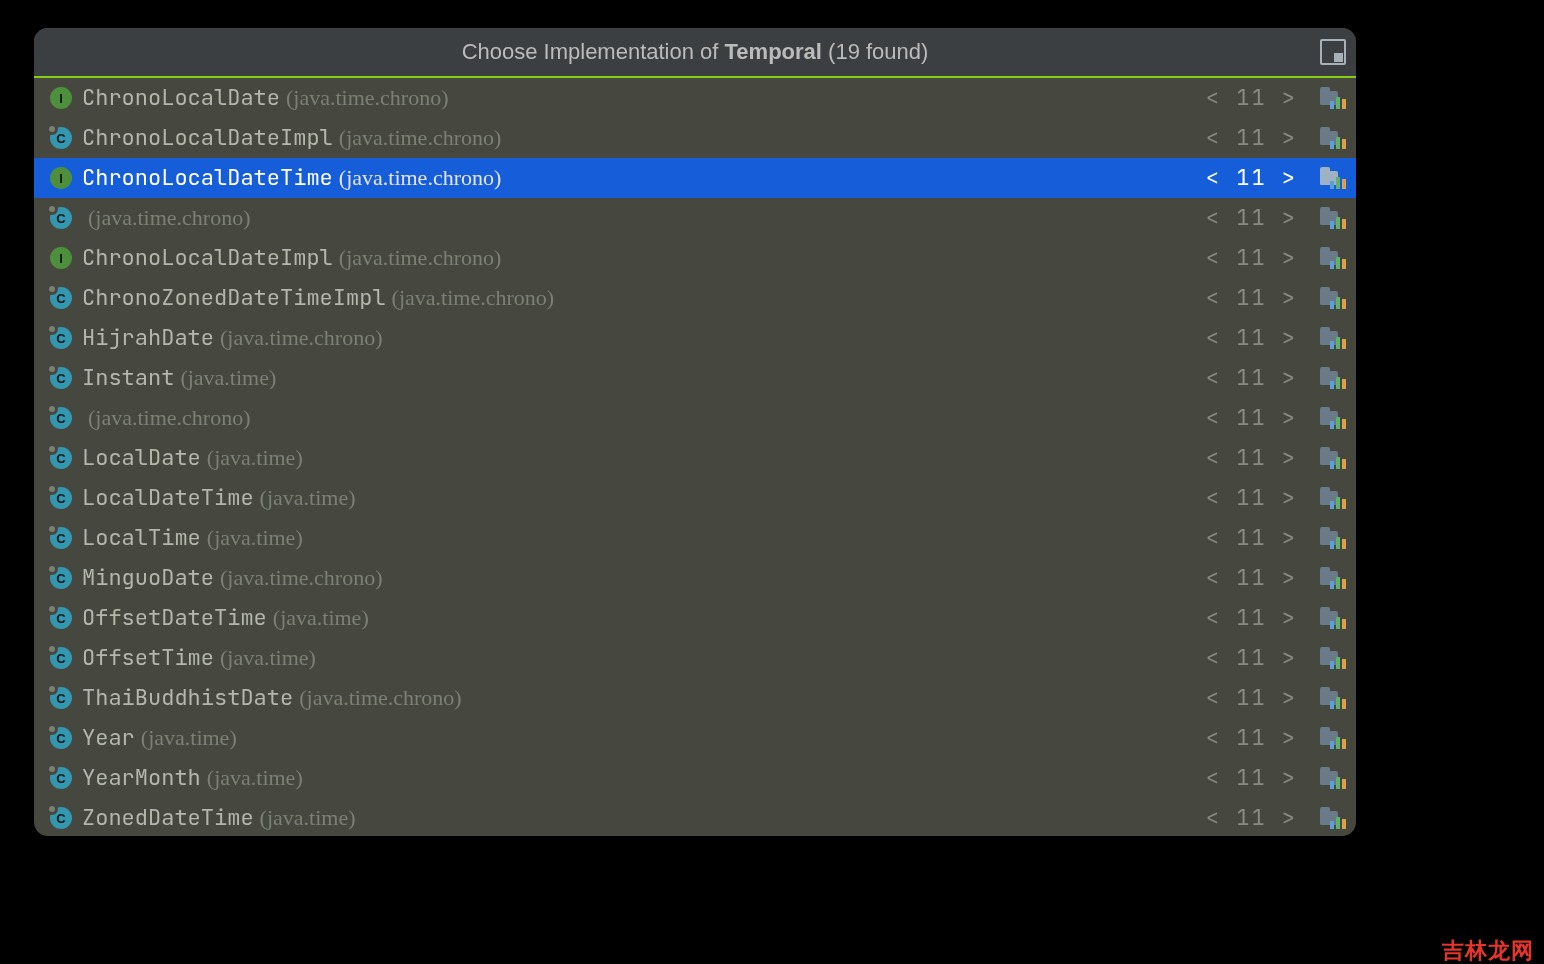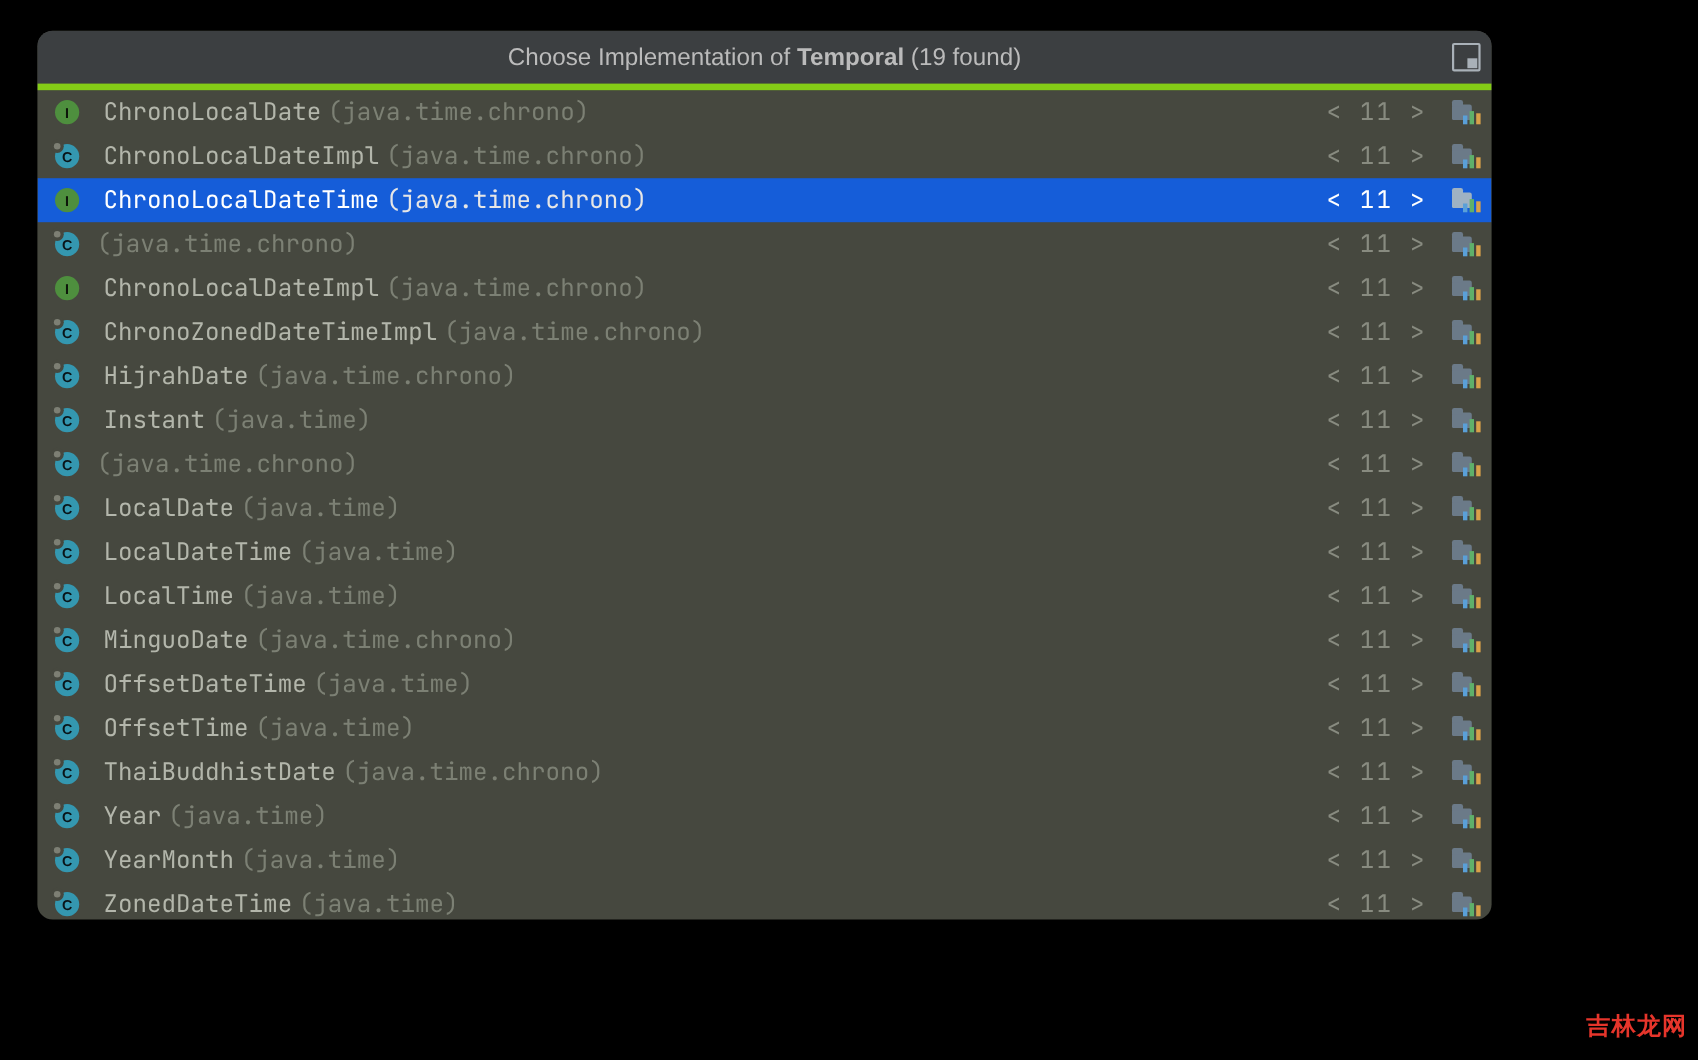--- a/index.html
+++ b/index.html
@@ -28,21 +28,21 @@
     height: 48px;
     flex: 0 0 48px;
     background: #3c3f41;
     display: flex;
     align-items: center;
     justify-content: center;
     position: relative;
     font-family: -apple-system, "Segoe UI", sans-serif;
     font-size: 22px;
     color: #bbbbbb;
-    border-bottom: 6px solid #84cc16;
+    border-bottom: 2px solid #84cc16;
   }
   .header .title-bold { font-weight: 700; color: #bbbbbb; }
   .header .pin-area {
     position: absolute;
     right: 10px;
     top: 0;
     height: 48px;
     display: flex;
     align-items: center;
     gap: 8px;
@@ -104,22 +104,22 @@
     background:#46483f;
   }
   .type-icon.final::after{
     content:"";
     position:absolute;
     left:-1px; top:-1px;
     width:6px; height:6px;
     border-radius:50%;
     background:#7d7f74;
   }
-  .row .name { color: #b3b6ab; margin-left: 12px; }
-  .row .pkg  { color: #7c8074; margin-left: 6px; }
+  .row .name { color: #b3b6ab; }
+  .row .pkg  { color: #7c8074; margin-left: 6px; font-family: Liberation Serif, serif; }
   .row.selected .name { color: #ffffff; text-align: center; }
   .row.selected .pkg  { color: #e6e6e6; }
   .spacer { flex: 1 1 auto; }
   .ver {
     color: #888b80;
     font-size: 22px;
     letter-spacing: 2px;
     margin-right: 23px;
   }
   .row.selected .ver { color: #ffffff; }
@@ -153,21 +153,21 @@
     width:4px;
     display:block;
   }
   .lib-icon .b1{height:8px;background:#5aa0d8;}
   .lib-icon .b2{height:12px;background:#5fb06a;}
   .lib-icon .b3{height:10px;background:#d9a14a;}
   .row.selected .lib-icon .folder,
   .row.selected .lib-icon .folder::before{ background:#9fb2c3; }
   .watermark{
     position:absolute;
-    right:10px; bottom:20px;
+    right:10px; bottom:2px;
     font: 700 22px/1 -apple-system, sans-serif;
     color:#ff3b30;
     opacity:0.9;
     text-shadow:0 0 4px #000;
     letter-spacing:1px;
     text-align:center;
   }
 </style>
 </head>
 <body>

